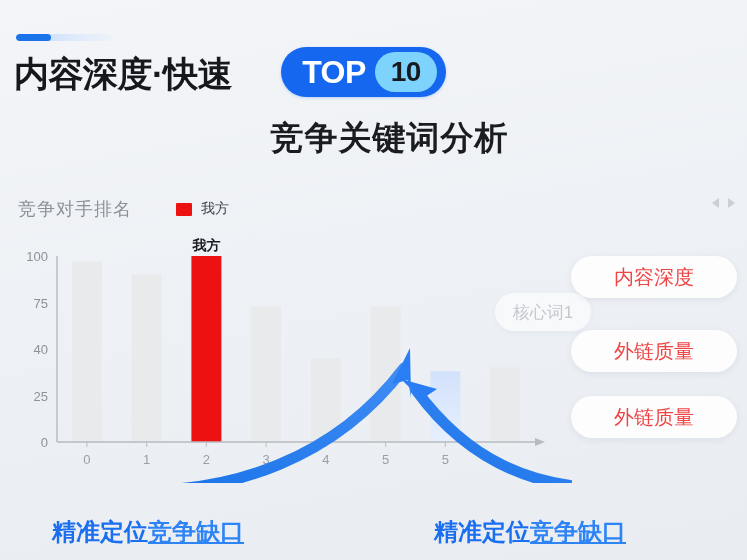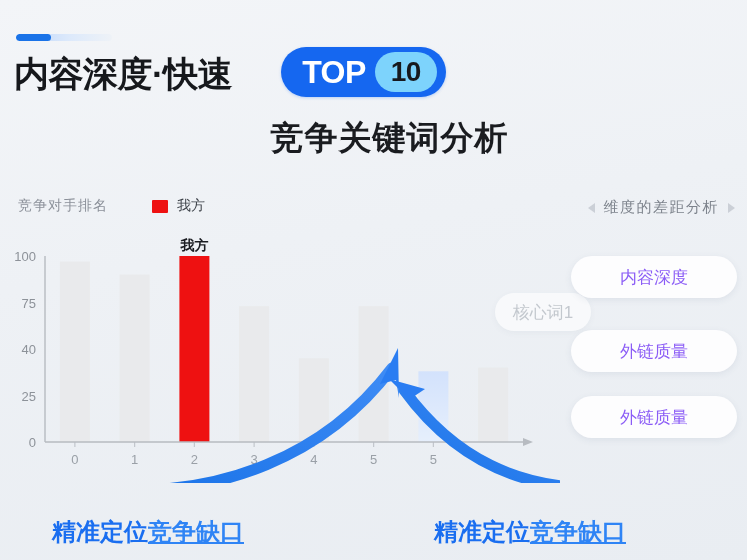--- a/index.html
+++ b/index.html
@@ -68,51 +68,51 @@
     letter-spacing: 1px;
     padding-left: 28px;
   }
 
   
   .legend-left {
     position: absolute; left: 18px; top: 197px;
     display: flex; align-items: center; gap: 44px;
   }
   .legend-caption {
-    font-size: 14px; color: #8b9099; letter-spacing: 1px;
+    font-size: 18px; color: #8b9099; letter-spacing: 1px;
   }
   .legend-entry { display: flex; align-items: center; gap: 9px; }
   .legend-swatch {
     width: 16px; height: 13px; background: #ee1111; border-radius: 1px;
   }
   .legend-entry-label { font-size: 14px; color: #3c4148; }
 
   .dim-header {
     position: absolute; right: 12px; top: 198px;
     display: flex; align-items: center; gap: 9px;
   }
   .dim-header-text {
     font-size: 15px; color: #7d838c; letter-spacing: 1.5px;
   }
   .tri { width: 0; height: 0; opacity: .55; }
   .tri.left  { border-top:5px solid transparent; border-bottom:5px solid transparent; border-right:7px solid #aeb4bd; }
   .tri.right { border-top:5px solid transparent; border-bottom:5px solid transparent; border-left:7px solid #aeb4bd; }
 
   
-  .chart { position: absolute; left: 0; top: 238px; width: 560px; height: 245px; }
+  .chart { position: absolute; left: 12px; top: 238px; width: 560px; height: 245px; }
   .chart svg { display: block; }
 
   
   .pill {
     position: absolute;
     background: #fdfdfe;
     border-radius: 24px;
     height: 42px;
     display: flex; align-items: center; justify-content: center;
-    font-size: 17px; color: #8b5cf6;
+    font-size: 20px; color: #ef4444;
     box-shadow: 0 2px 7px rgba(70,90,120,.09);
   }
   #pill-0 { left: 571px; top: 256px; width: 166px; }
   #pill-1 { left: 571px; top: 330px; width: 166px; }
   #pill-2 { left: 571px; top: 396px; width: 166px; }
   .pill-ghost {
     position: absolute; left: 495px; top: 293px;
     width: 96px; height: 38px;
     background: rgba(255,255,255,.62);
     border-radius: 20px;
@@ -161,21 +161,20 @@
   <div class="legend-left">
     <span class="legend-caption">竞争对手排名</span>
     <span class="legend-entry">
       <span class="legend-swatch" id="legend-swatch" style="background: rgb(238, 17, 17);"></span>
       <span class="legend-entry-label">我方</span>
     </span>
   </div>
 
   <div class="dim-header">
     <span class="tri left"></span>
-    <span class="dim-header-text">维度的差距分析</span>
     <span class="tri right"></span>
   </div>
 
   <div class="chart">
     <svg id="chart-svg" width="560" height="245" viewBox="0 0 560 245">
       <defs>
         <linearGradient id="arrowGrad" x1="0" y1="1" x2="1" y2="0">
           <stop offset="0%" stop-color="#1a73e8"></stop>
           <stop offset="100%" stop-color="#3f8cf5"></stop>
         </linearGradient>

